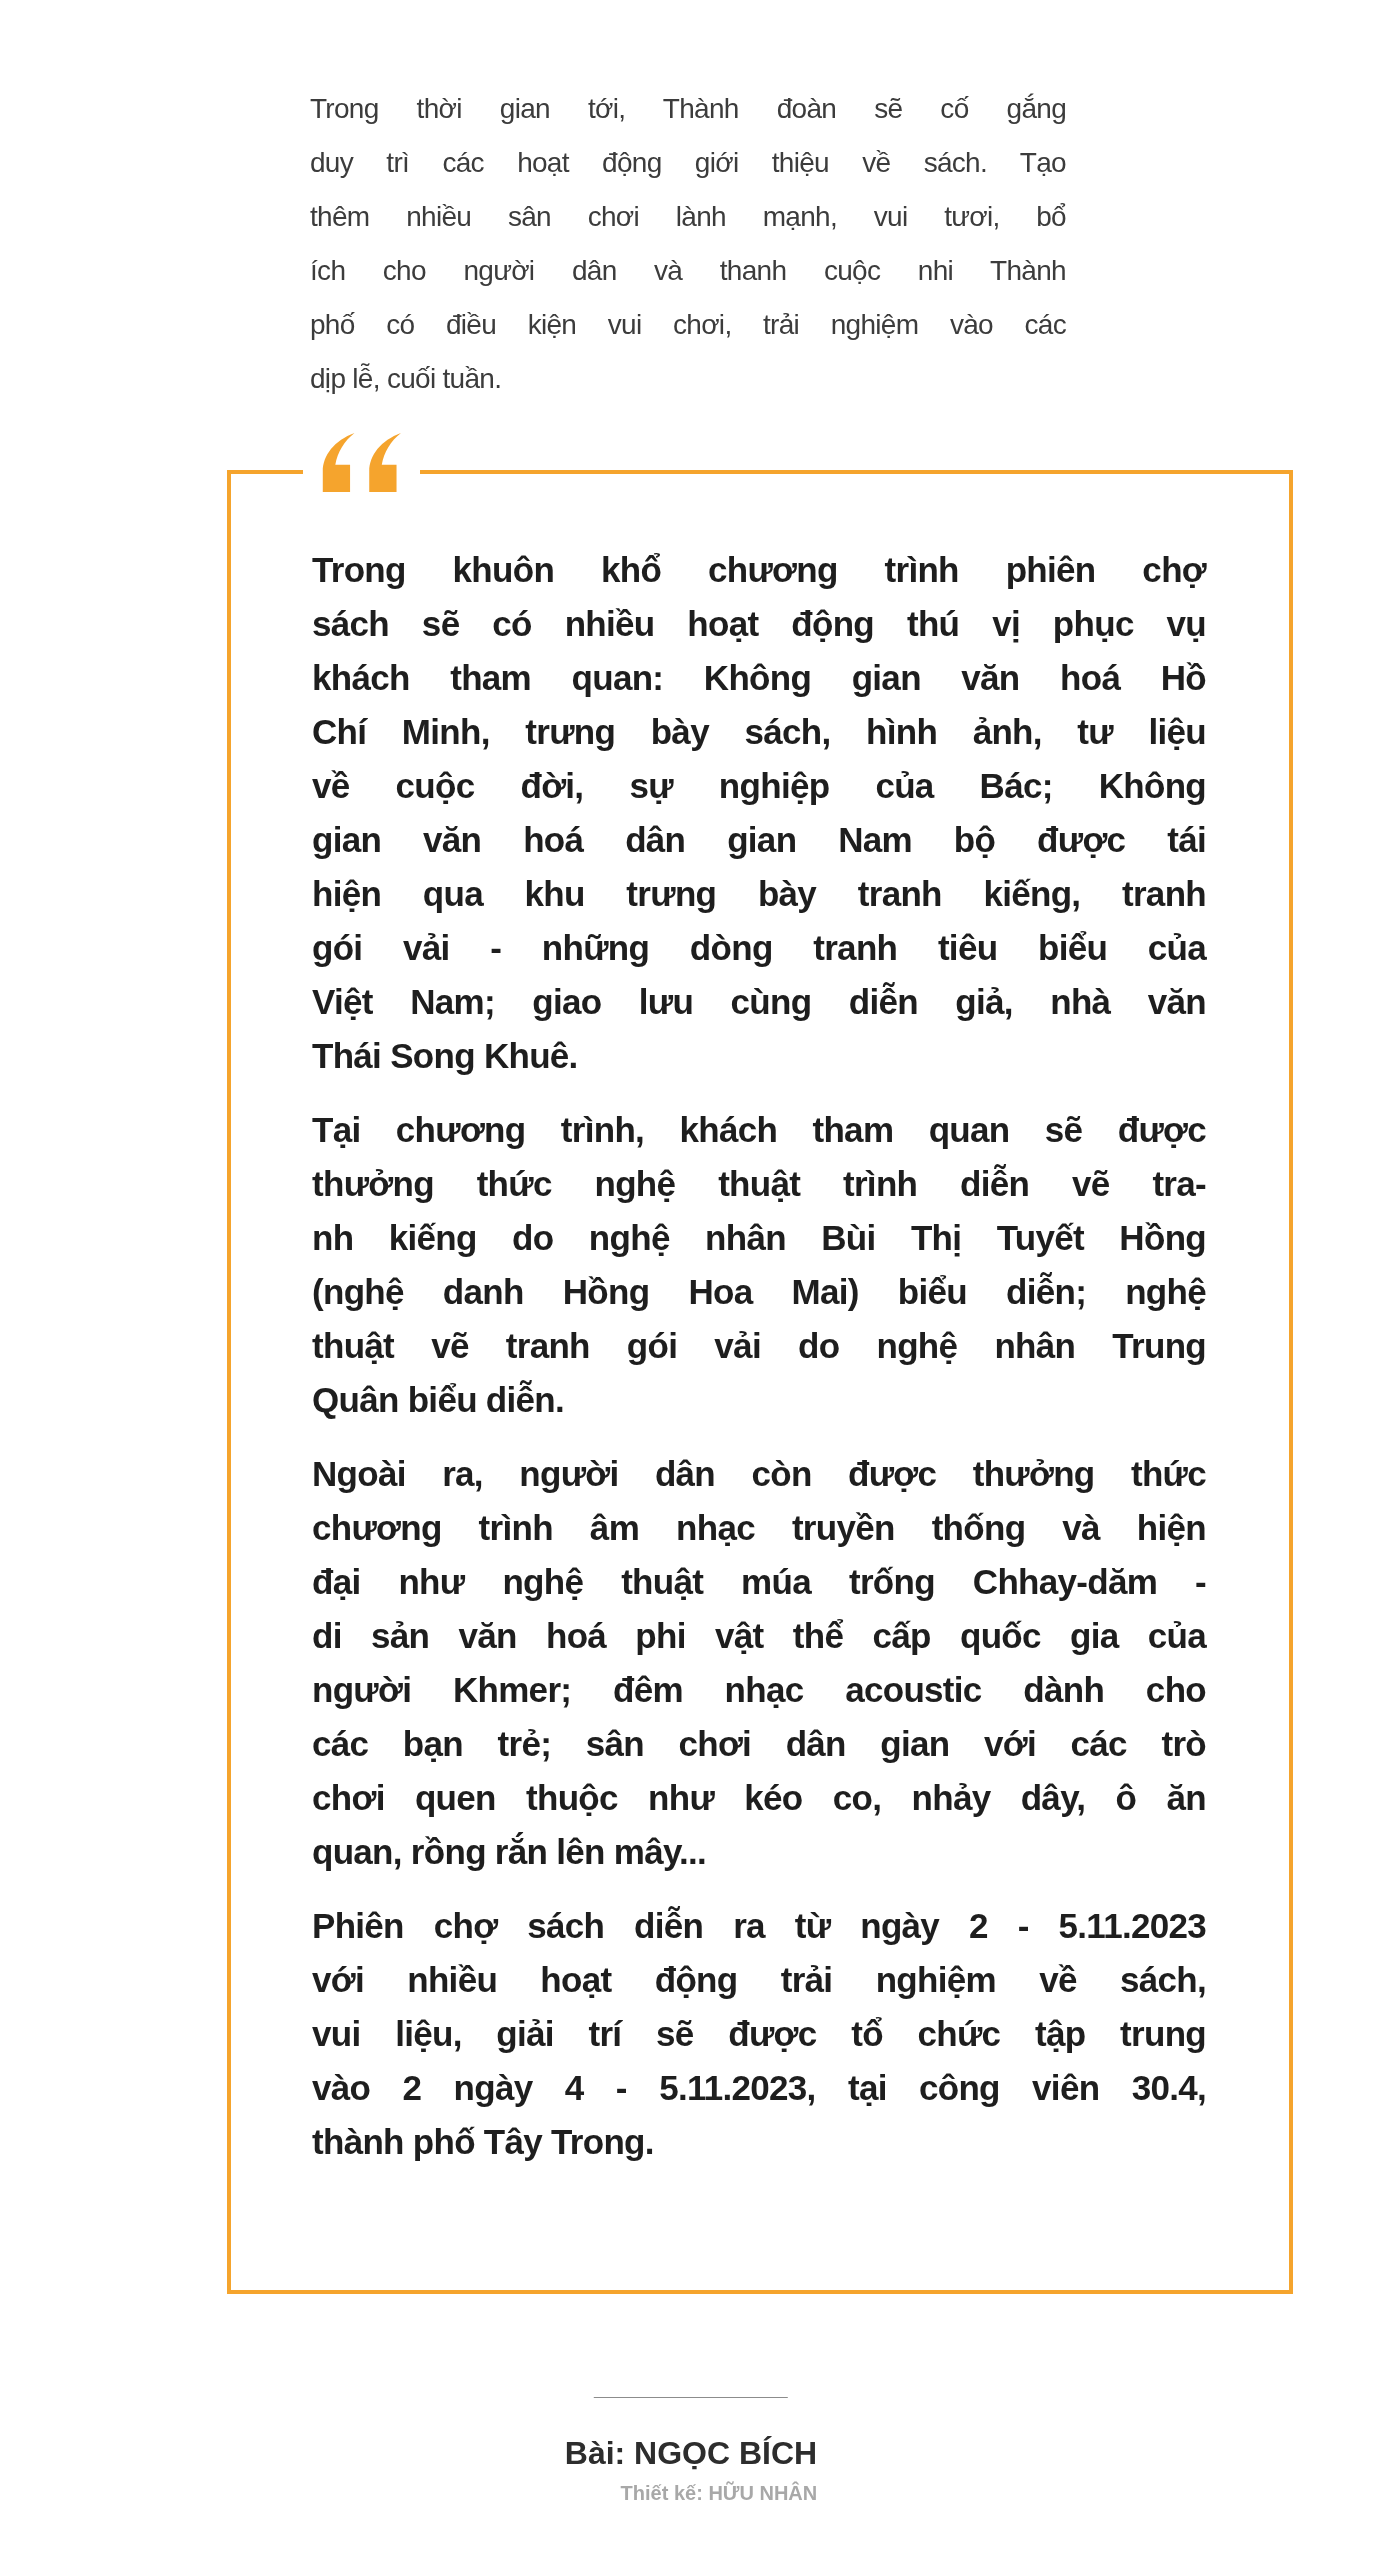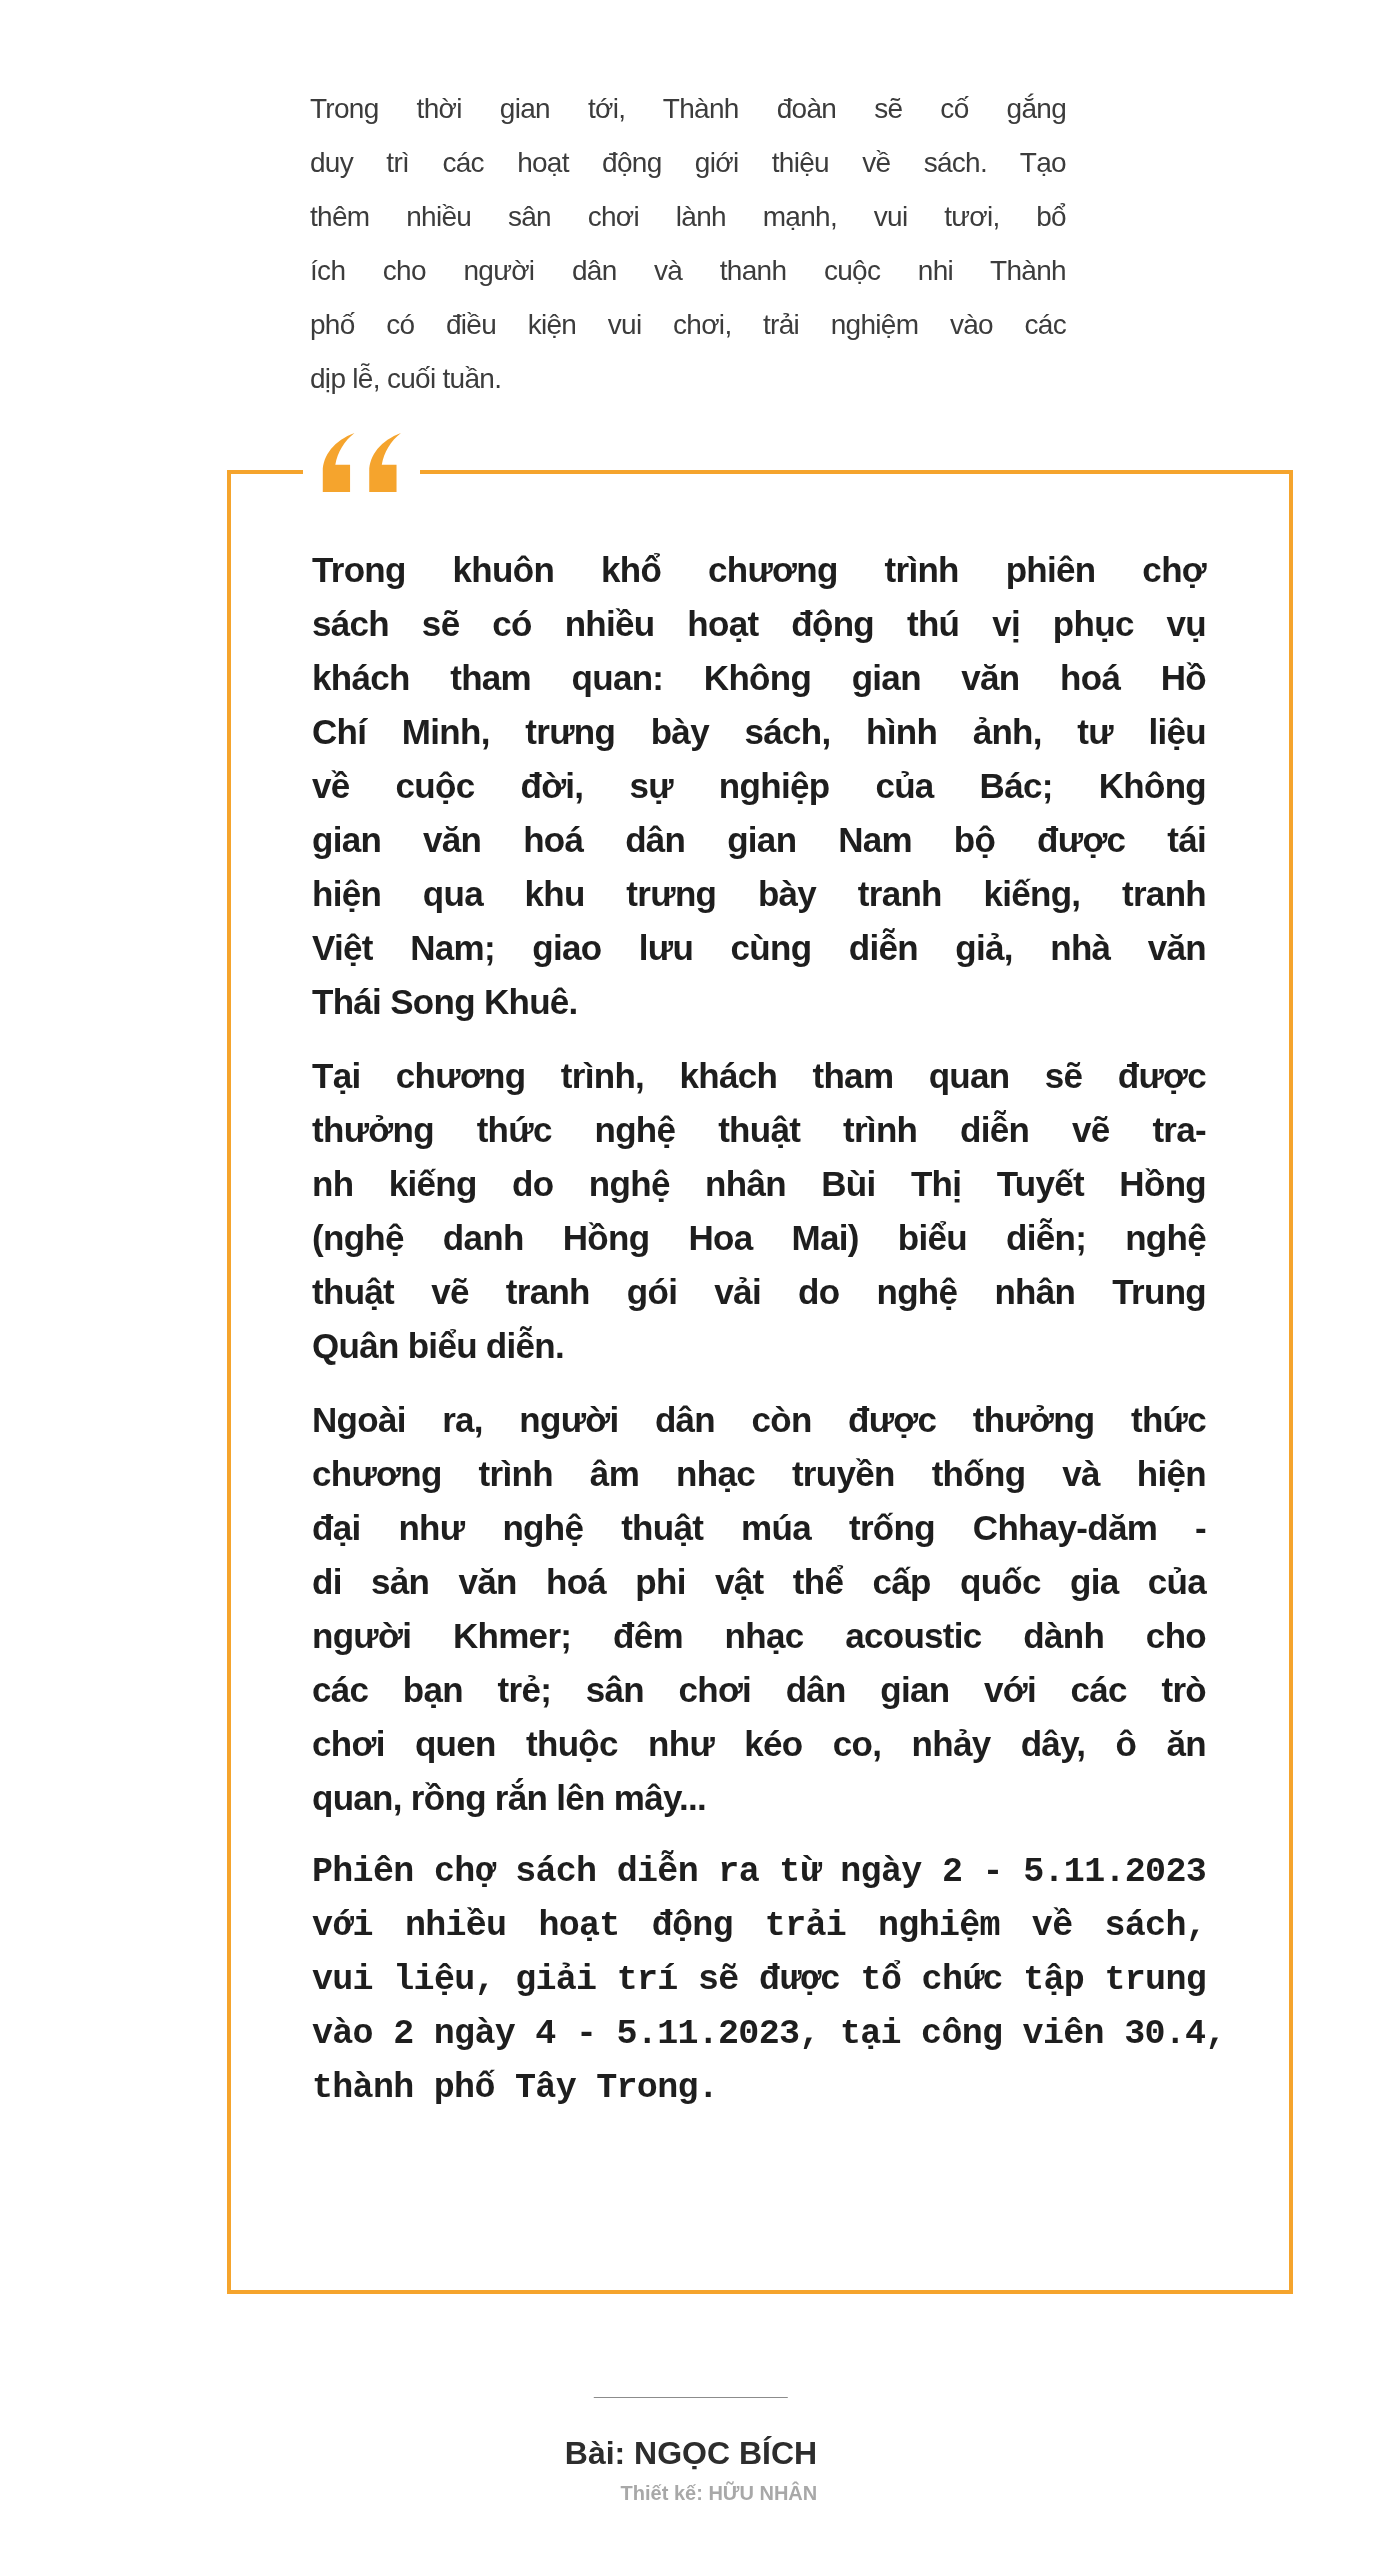--- a/index.html
+++ b/index.html
@@ -60,21 +60,21 @@
     display: block;
   }
   .para {
     font-weight: bold;
     font-size: 35px;
     line-height: 54px;
     letter-spacing: -0.7px;
     color: var(--quote-ink, #1E1E1E);
     margin: 0 0 20px 0;
   }
-  .para:last-child { margin-bottom: 12px; font-family: Liberation Mono, monospace; }
+  .para:last-child { margin-bottom: 12px; }
   .credits {
     position: absolute;
     top: 2397px;
     left: 691px;
     transform: translateX(-50%);
     text-align: right;
     white-space: nowrap;
   }
   .credits-divider {
     width: 194px;
@@ -116,20 +116,21 @@
   </div>
   <div class="quote-inner">
     <div class="para">
         <div class="line">Trong khuôn khổ chương trình phiên chợ</div>
         <div class="line">sách sẽ có nhiều hoạt động thú vị phục vụ</div>
         <div class="line">khách tham quan: Không gian văn hoá Hồ</div>
         <div class="line">Chí Minh, trưng bày sách, hình ảnh, tư liệu</div>
         <div class="line">về cuộc đời, sự nghiệp của Bác; Không</div>
         <div class="line">gian văn hoá dân gian Nam bộ được tái</div>
         <div class="line">hiện qua khu trưng bày tranh kiếng, tranh</div>
+        <div class="line">gói vải - những dòng tranh tiêu biểu của</div>
         <div class="line">Việt Nam; giao lưu cùng diễn giả, nhà văn</div>
         <div class="line last">Thái Song Khuê.</div>
       </div>
     <div class="para">
         <div class="line">Tại chương trình, khách tham quan sẽ được</div>
         <div class="line">thưởng thức nghệ thuật trình diễn vẽ tra-</div>
         <div class="line">nh kiếng do nghệ nhân Bùi Thị Tuyết Hồng</div>
         <div class="line">(nghệ danh Hồng Hoa Mai) biểu diễn; nghệ</div>
         <div class="line">thuật vẽ tranh gói vải do nghệ nhân Trung</div>
         <div class="line last">Quân biểu diễn.</div>

